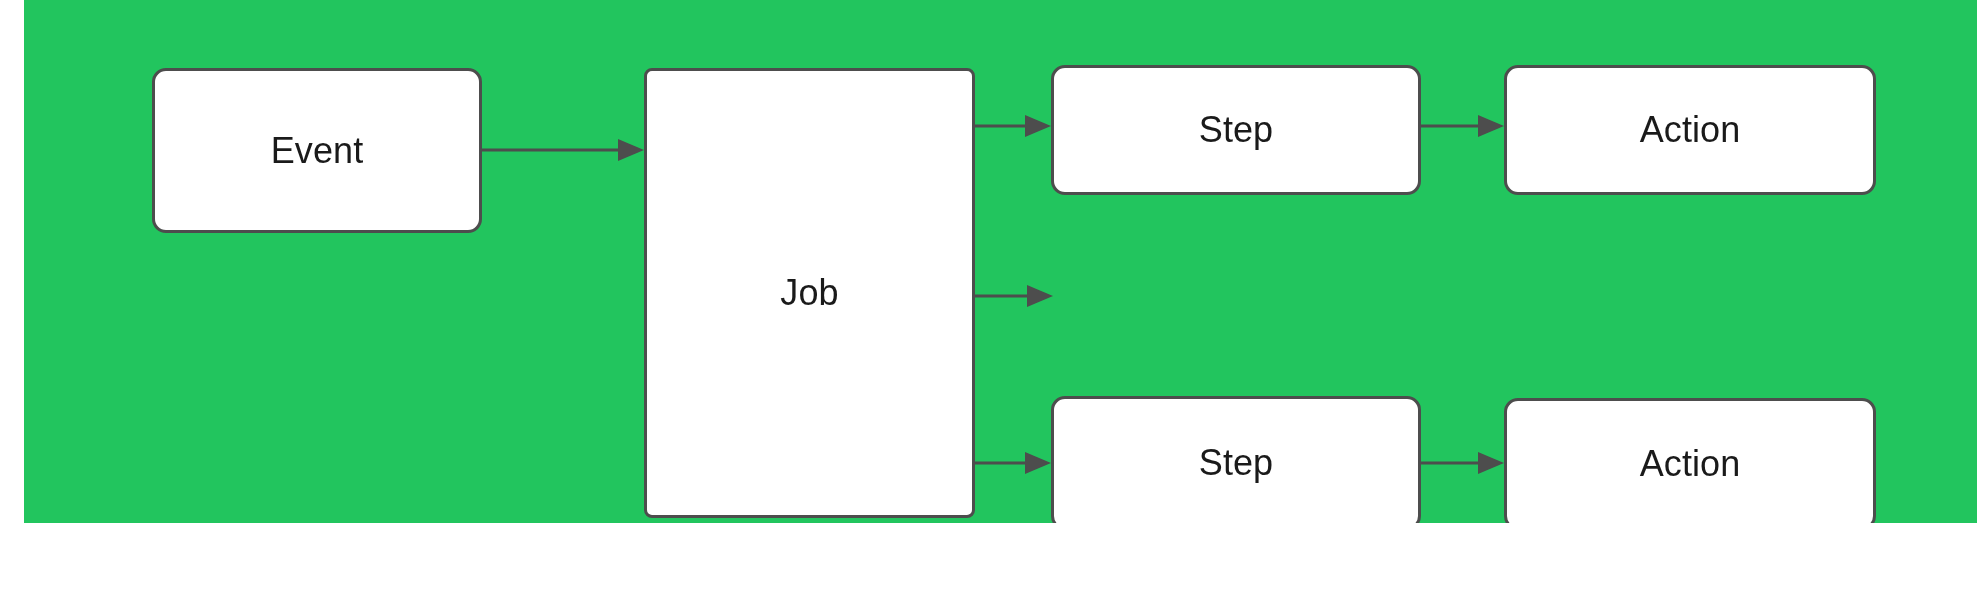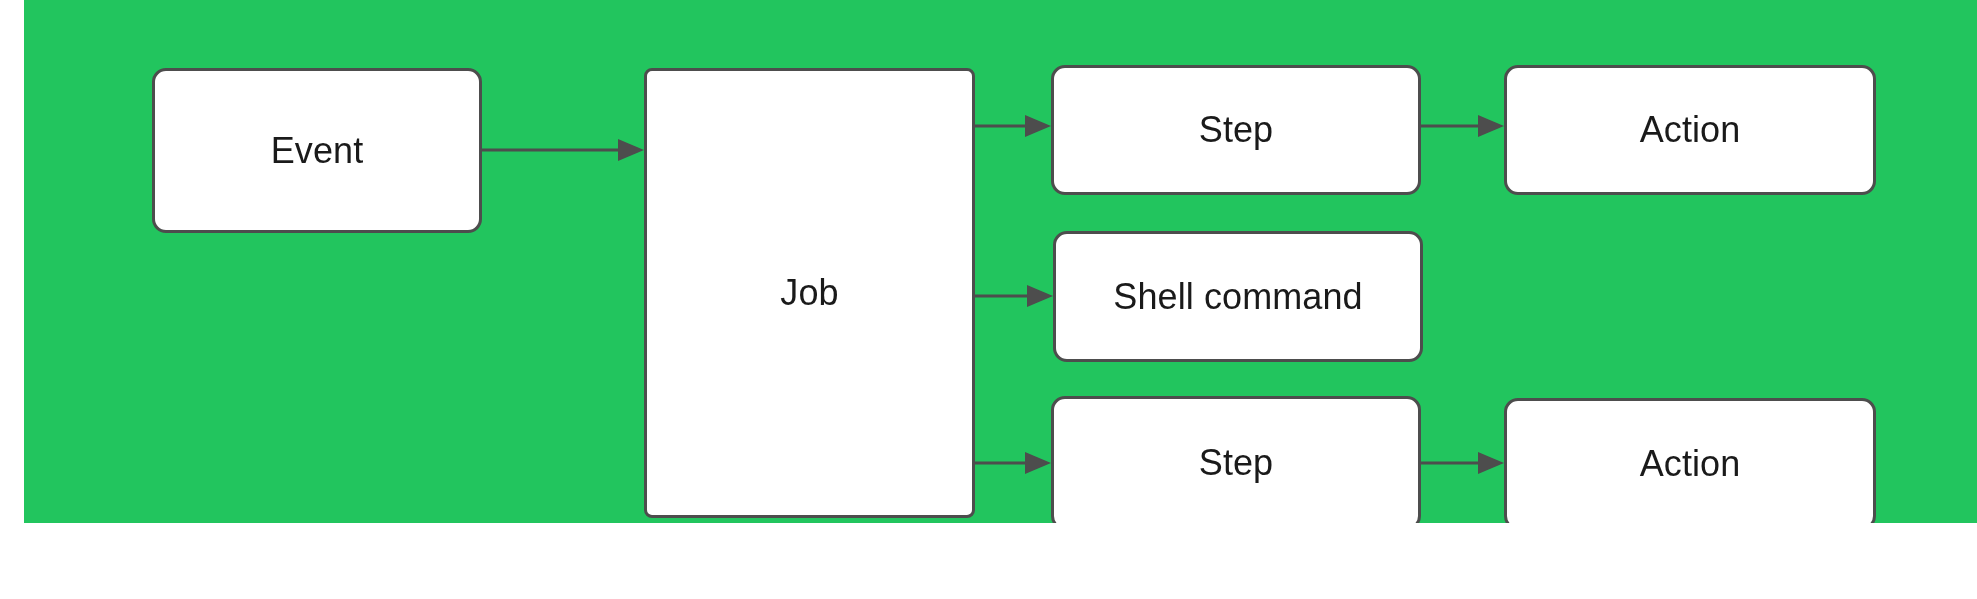--- a/index.html
+++ b/index.html
@@ -89,23 +89,20 @@
   </div>
 
   <div class="node" style="left:1027px; top:65px; width:370px; height:130px;">
     <span class="node-label">Step</span>
   </div>
 
   <div class="node" style="left:1480px; top:65px; width:372px; height:130px;">
     <span class="node-label">Action</span>
   </div>
 
-  <div class="node" style="left:1029px; top:231px; width:370px; height:131px;">
-    <span class="node-label">Shell command</span>
-  </div>
 
   <div class="node" style="left:1027px; top:396px; width:370px; height:134px;">
     <span class="node-label">Step</span>
   </div>
 
   <div class="node" style="left:1480px; top:398px; width:372px; height:132px;">
     <span class="node-label">Action</span>
   </div>
 
 </div>

